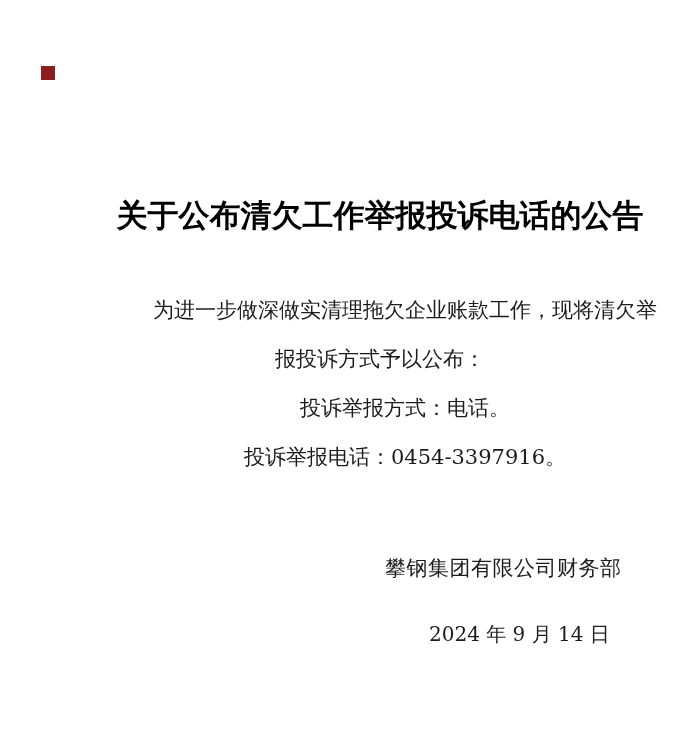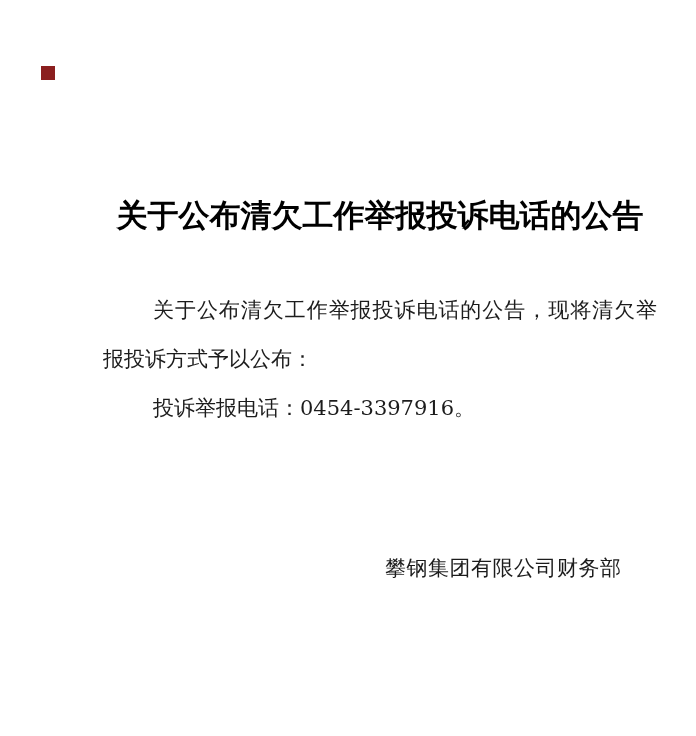--- a/index.html
+++ b/index.html
@@ -38,21 +38,21 @@
     top: 250px;
     left: 63px;
     width: 570px;
     font-size: 21px;
     color: #1c1c1c;
     line-height: 41px;
   }
   .doc-body .line {
     height: 41px;
     white-space: nowrap;
-    text-align: left;
+    text-align: center;
   }
   .doc-body .indent {
     padding-left: 50px;
   }
   .doc-body .justify-full {
     white-space: normal;
     text-align: justify;
     text-align-last: justify;
   }
   .signature {
@@ -78,21 +78,23 @@
 </head>
 <body>
 
 <div class="page">
 
   <div class="corner-marker" style="background: rgb(139, 31, 31);"></div>
 
   <div class="doc-title">关于公布清欠工作举报投诉电话的公告</div>
 
   <div class="doc-body">
-    <div class="line indent justify-full">关于公布清欠工作举报投诉电话的公告，现将清欠举</div>
+    <div class="line indent justify-full">为进一步做深做实清理拖欠企业账款工作，现将清欠举</div>
     <div class="line">报投诉方式予以公布：</div>
+    <div class="line indent">投诉举报方式：电话。</div>
     <div class="line indent">投诉举报电话：0454-3397916。</div>
   </div>
 
   <div class="signature">攀钢集团有限公司财务部</div>
 
+  <div class="sig-date">2024 年 9 月 14 日</div>
 
 </div>
 
 </body></html>

